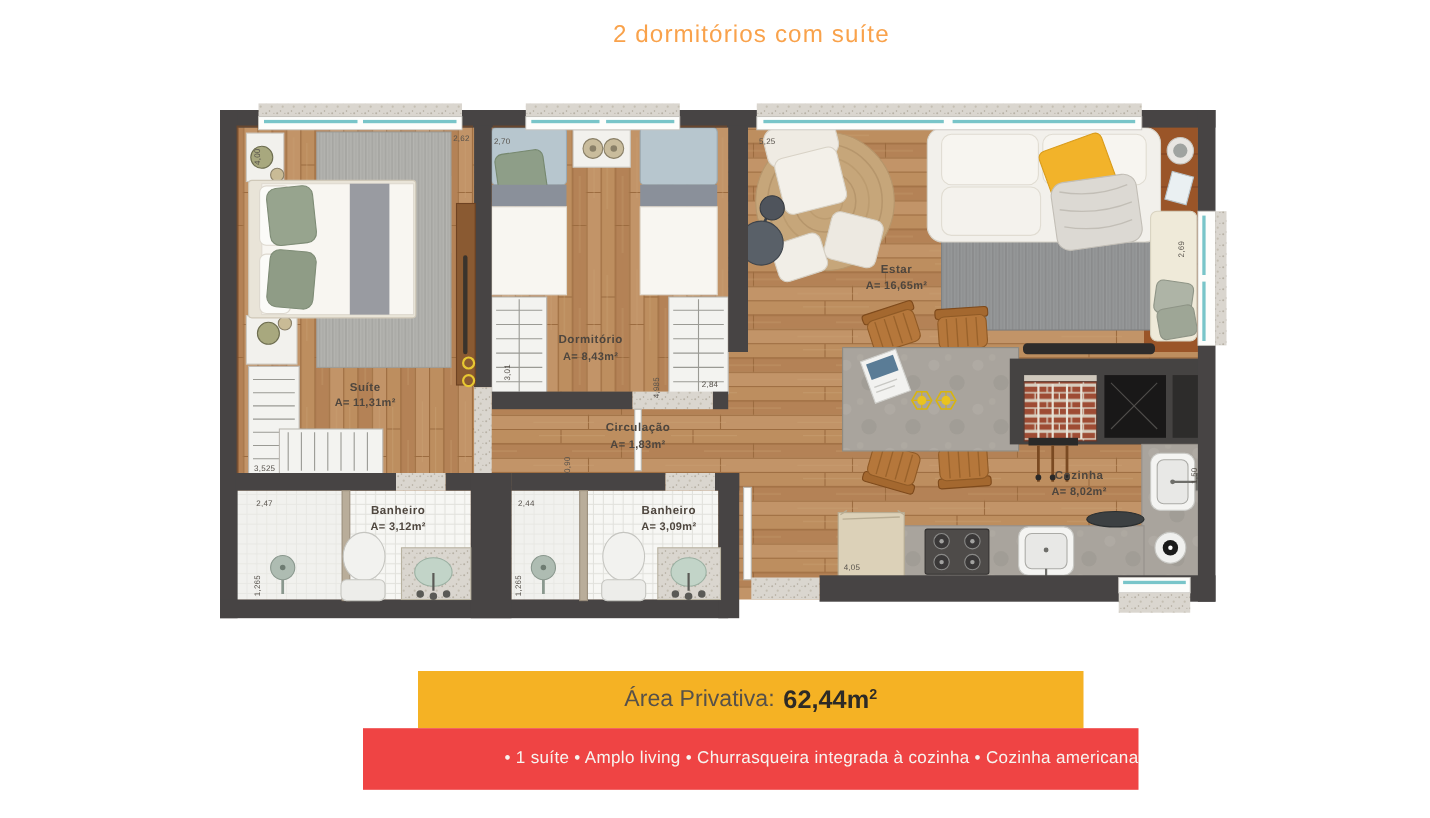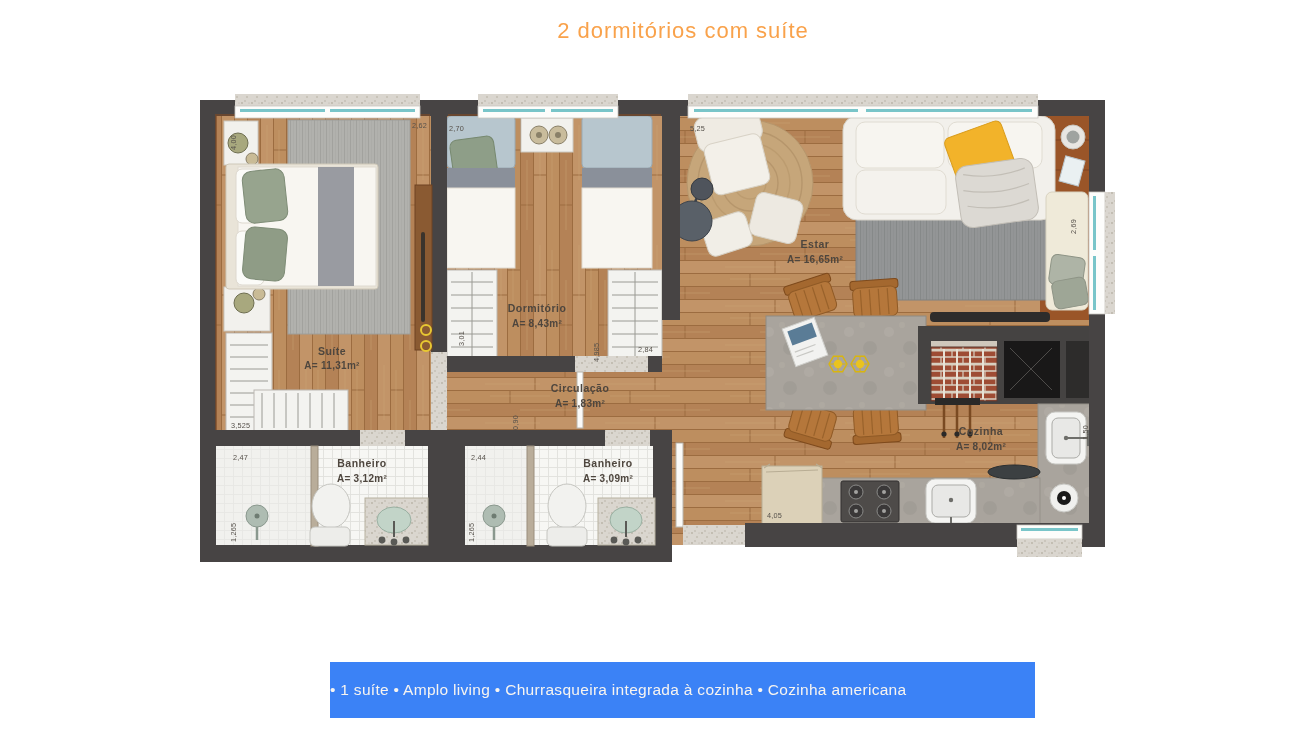--- a/index.html
+++ b/index.html
@@ -7,21 +7,21 @@
          font-family:"Liberation Sans",sans-serif;}
   #title{position:absolute;left:383px;top:18px;width:600px;text-align:center;
          font-size:22px;font-weight:400;letter-spacing:1px;color:#F9A24B;}
   #plan{position:absolute;left:195px;top:88px;width:920px;height:480px;}
   #area-banner{position:absolute;left:380px;top:610px;width:605px;height:52px;
         background:#F5B224;display:flex;align-items:center;justify-content:center;
         color:#575149;font-size:21px;}
   #area-banner .val{font-weight:700;color:#2D2A26;font-size:23px;margin-left:8px;}
   #area-banner sup{font-size:13px;font-weight:700;color:#2D2A26;}
   #features-banner{position:absolute;left:330px;top:662px;width:705px;height:56px;
-        background:#3b82f6;display:flex;align-items:center;justify-content:flex-start;
+        background:#ef4444;display:flex;align-items:center;justify-content:flex-end;
         color:#F7F4F0;font-size:15.5px;letter-spacing:.3px;}
   text{font-family:"Liberation Sans",sans-serif;}
   .room-name{font-size:10.5px;font-weight:700;fill:#4E463E;letter-spacing:.5px;}
   .room-area{font-size:10px;font-weight:700;fill:#4E463E;letter-spacing:.3px;}
   .dim{font-size:7.3px;fill:#56514B;letter-spacing:.2px;}
 </style>
 </head>
 <body>
 
 <div id="stage">
@@ -354,18 +354,22 @@
       <text class="dim" x="231" y="428">3,525</text>
       <text class="dim" x="233" y="460">2,47</text>
       <text class="dim" transform="translate(236 542) rotate(-90)">1,265</text>
       <text class="dim" x="471" y="460">2,44</text>
       <text class="dim" transform="translate(474 542) rotate(-90)">1,265</text>
       <text class="dim" x="767" y="518">4,05</text>
       <text class="dim" transform="translate(1088 440) rotate(-90)">1,50</text>
     </g>
   </svg>
 
+  <div id="area-banner">
+    <span>Área Privativa:</span>
+    <span class="val"><span>62,44m</span><sup>2</sup></span>
+  </div>
 
   <div id="features-banner">
     <span>• 1 suíte • Amplo living • Churrasqueira integrada à cozinha • Cozinha americana</span>
   </div>
 
 </div>
 
 </body></html>

